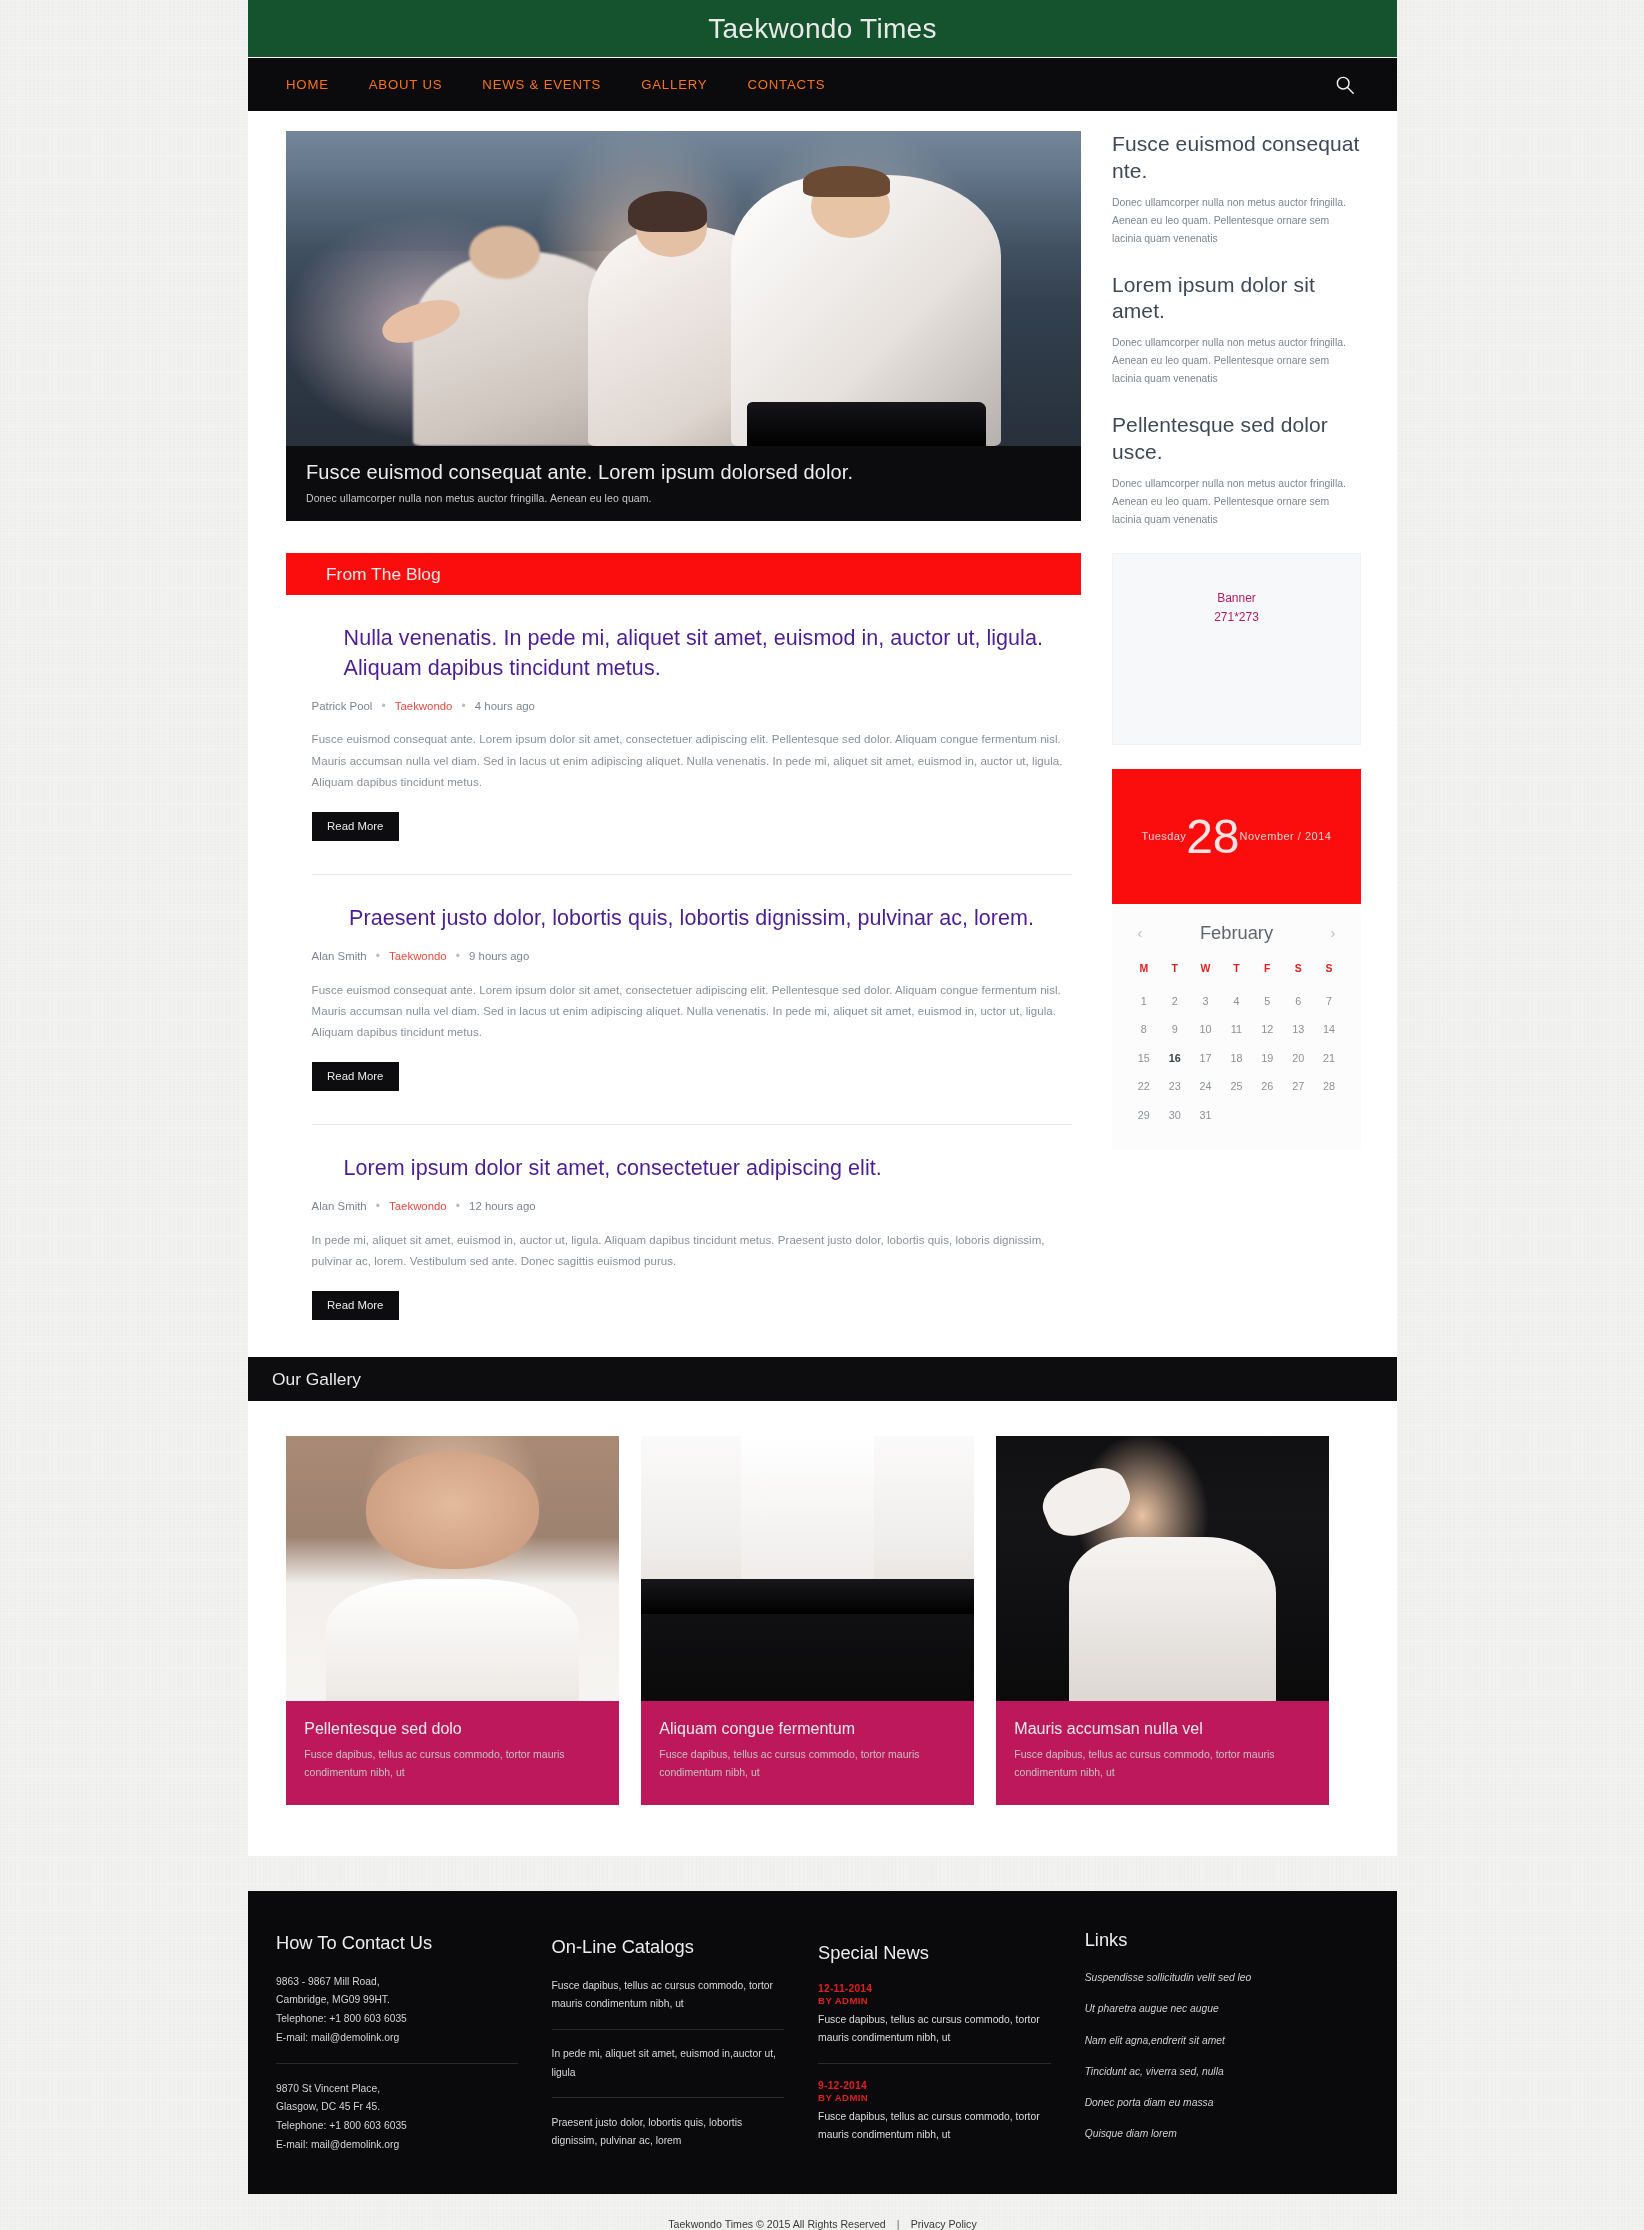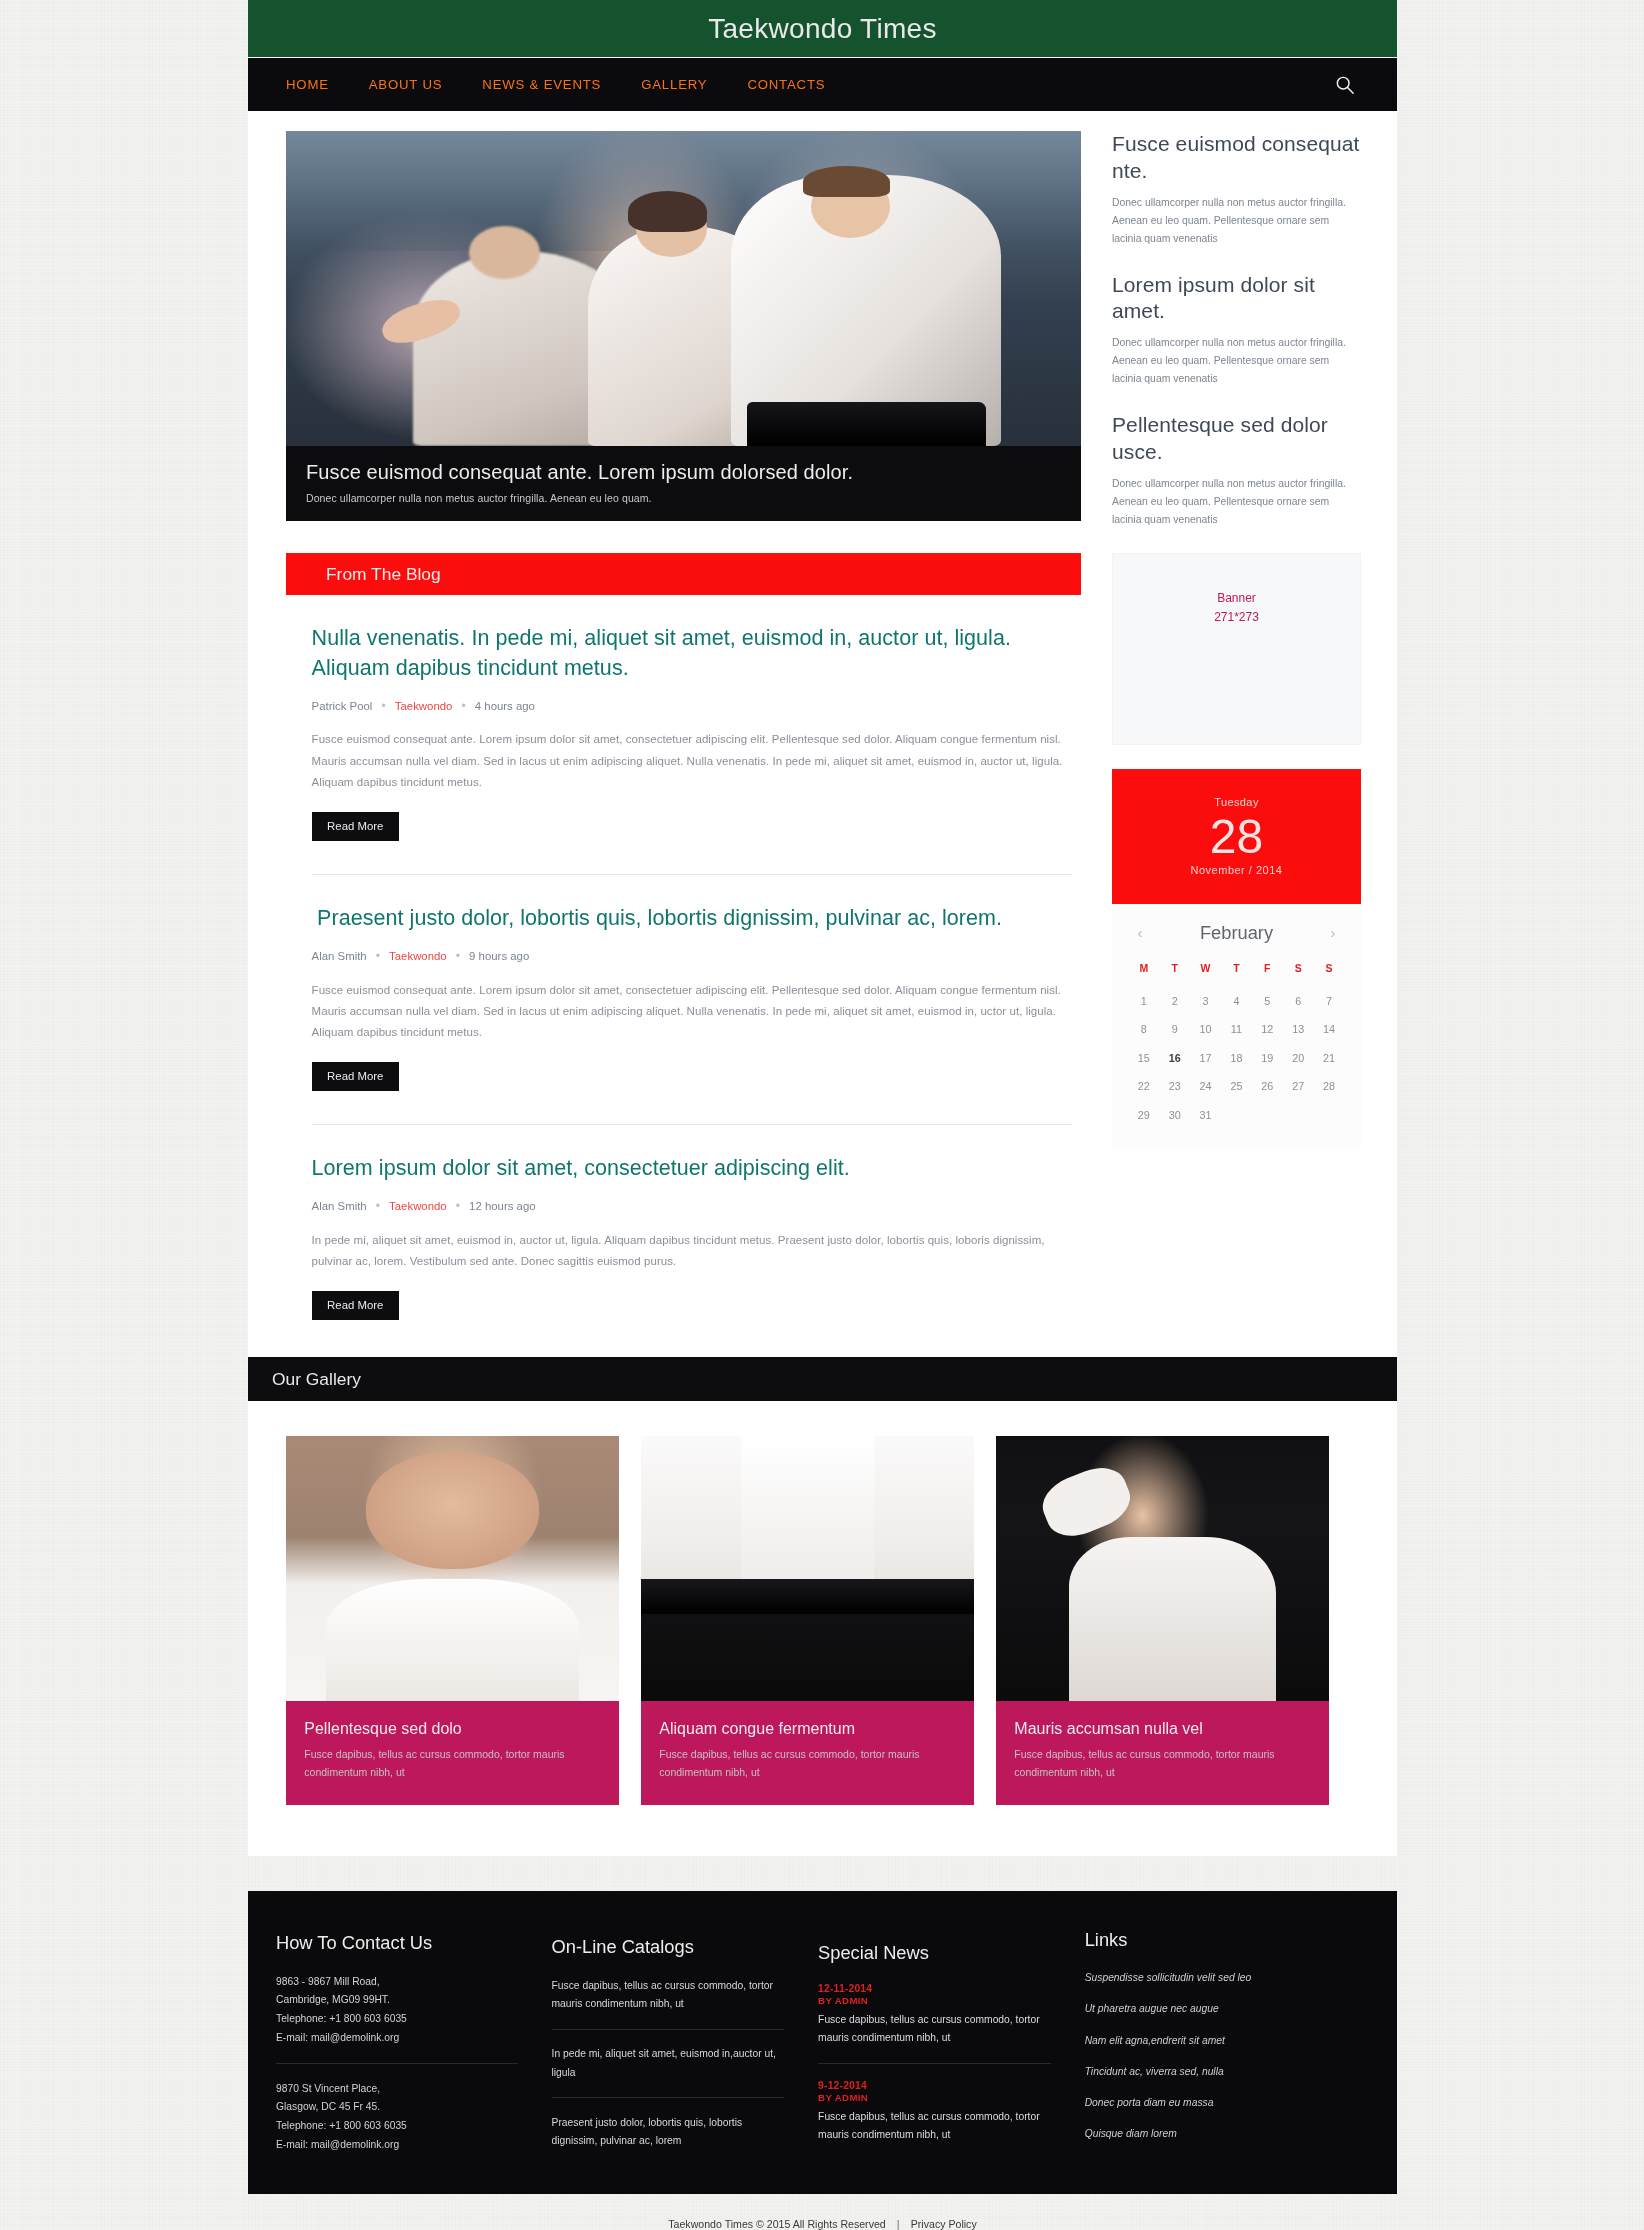--- a/index.html
+++ b/index.html
@@ -134,25 +134,26 @@
     display: flex;
     align-items: center;
     padding-left: 40px;
     margin-top: 32px;
   }
   .section-bar span { color: #ffe9e9; font-size: 17.4px; font-weight: 400; }
 
   .post { padding: 0 9.1px 0 25.6px; }
   .post.first { padding-top: 29px; }
   .post h3 {
-    color: #0f766e;
+    color: #4c1d95;
     font-weight: 400;
     font-size: 21.5px;
     line-height: 1.38;
     letter-spacing: 0.05px;
+    margin-left: 32px;
   }
   .post.second h3 { padding-left: 5.5px; }
   .post-meta {
     margin-top: 15.5px;
     font-size: 11.4px;
     color: #7c8493;
     display: flex;
     align-items: center;
     gap: 0;
   }
@@ -209,21 +210,21 @@
     padding-top: 35px;
     margin-top: 7.3px;
     border: 0.9px solid #f1f2f3;
   }
   .banner-box span { color: #be185d; font-size: 12px; line-height: 1.6; }
 
   .daycard {
     background: #fc0d0d;
     height: 135px;
     margin-top: 24px;
-    display: flex; flex-direction: column;
+    display: flex; 
     align-items: center; justify-content: center;
   }
   .daycard .dow { color: #ffd3d3; font-size: 11px; letter-spacing: 0.4px; }
   .daycard .num { color: #ffe3e3; font-size: 48px; font-weight: 300; line-height: 1.05; margin: 3.7px 0 1.8px 0;}
   .daycard .my { color: #ffcfcf; font-size: 11px; letter-spacing: 0.5px; }
 
   .calendar { background: #fcfcfc; padding: 14.6px 16.4px 20px 16.4px; }
   .cal-head {
     display: flex; align-items: center; justify-content: space-between;
     padding: 3.7px 5.5px 14.6px 5.5px;

